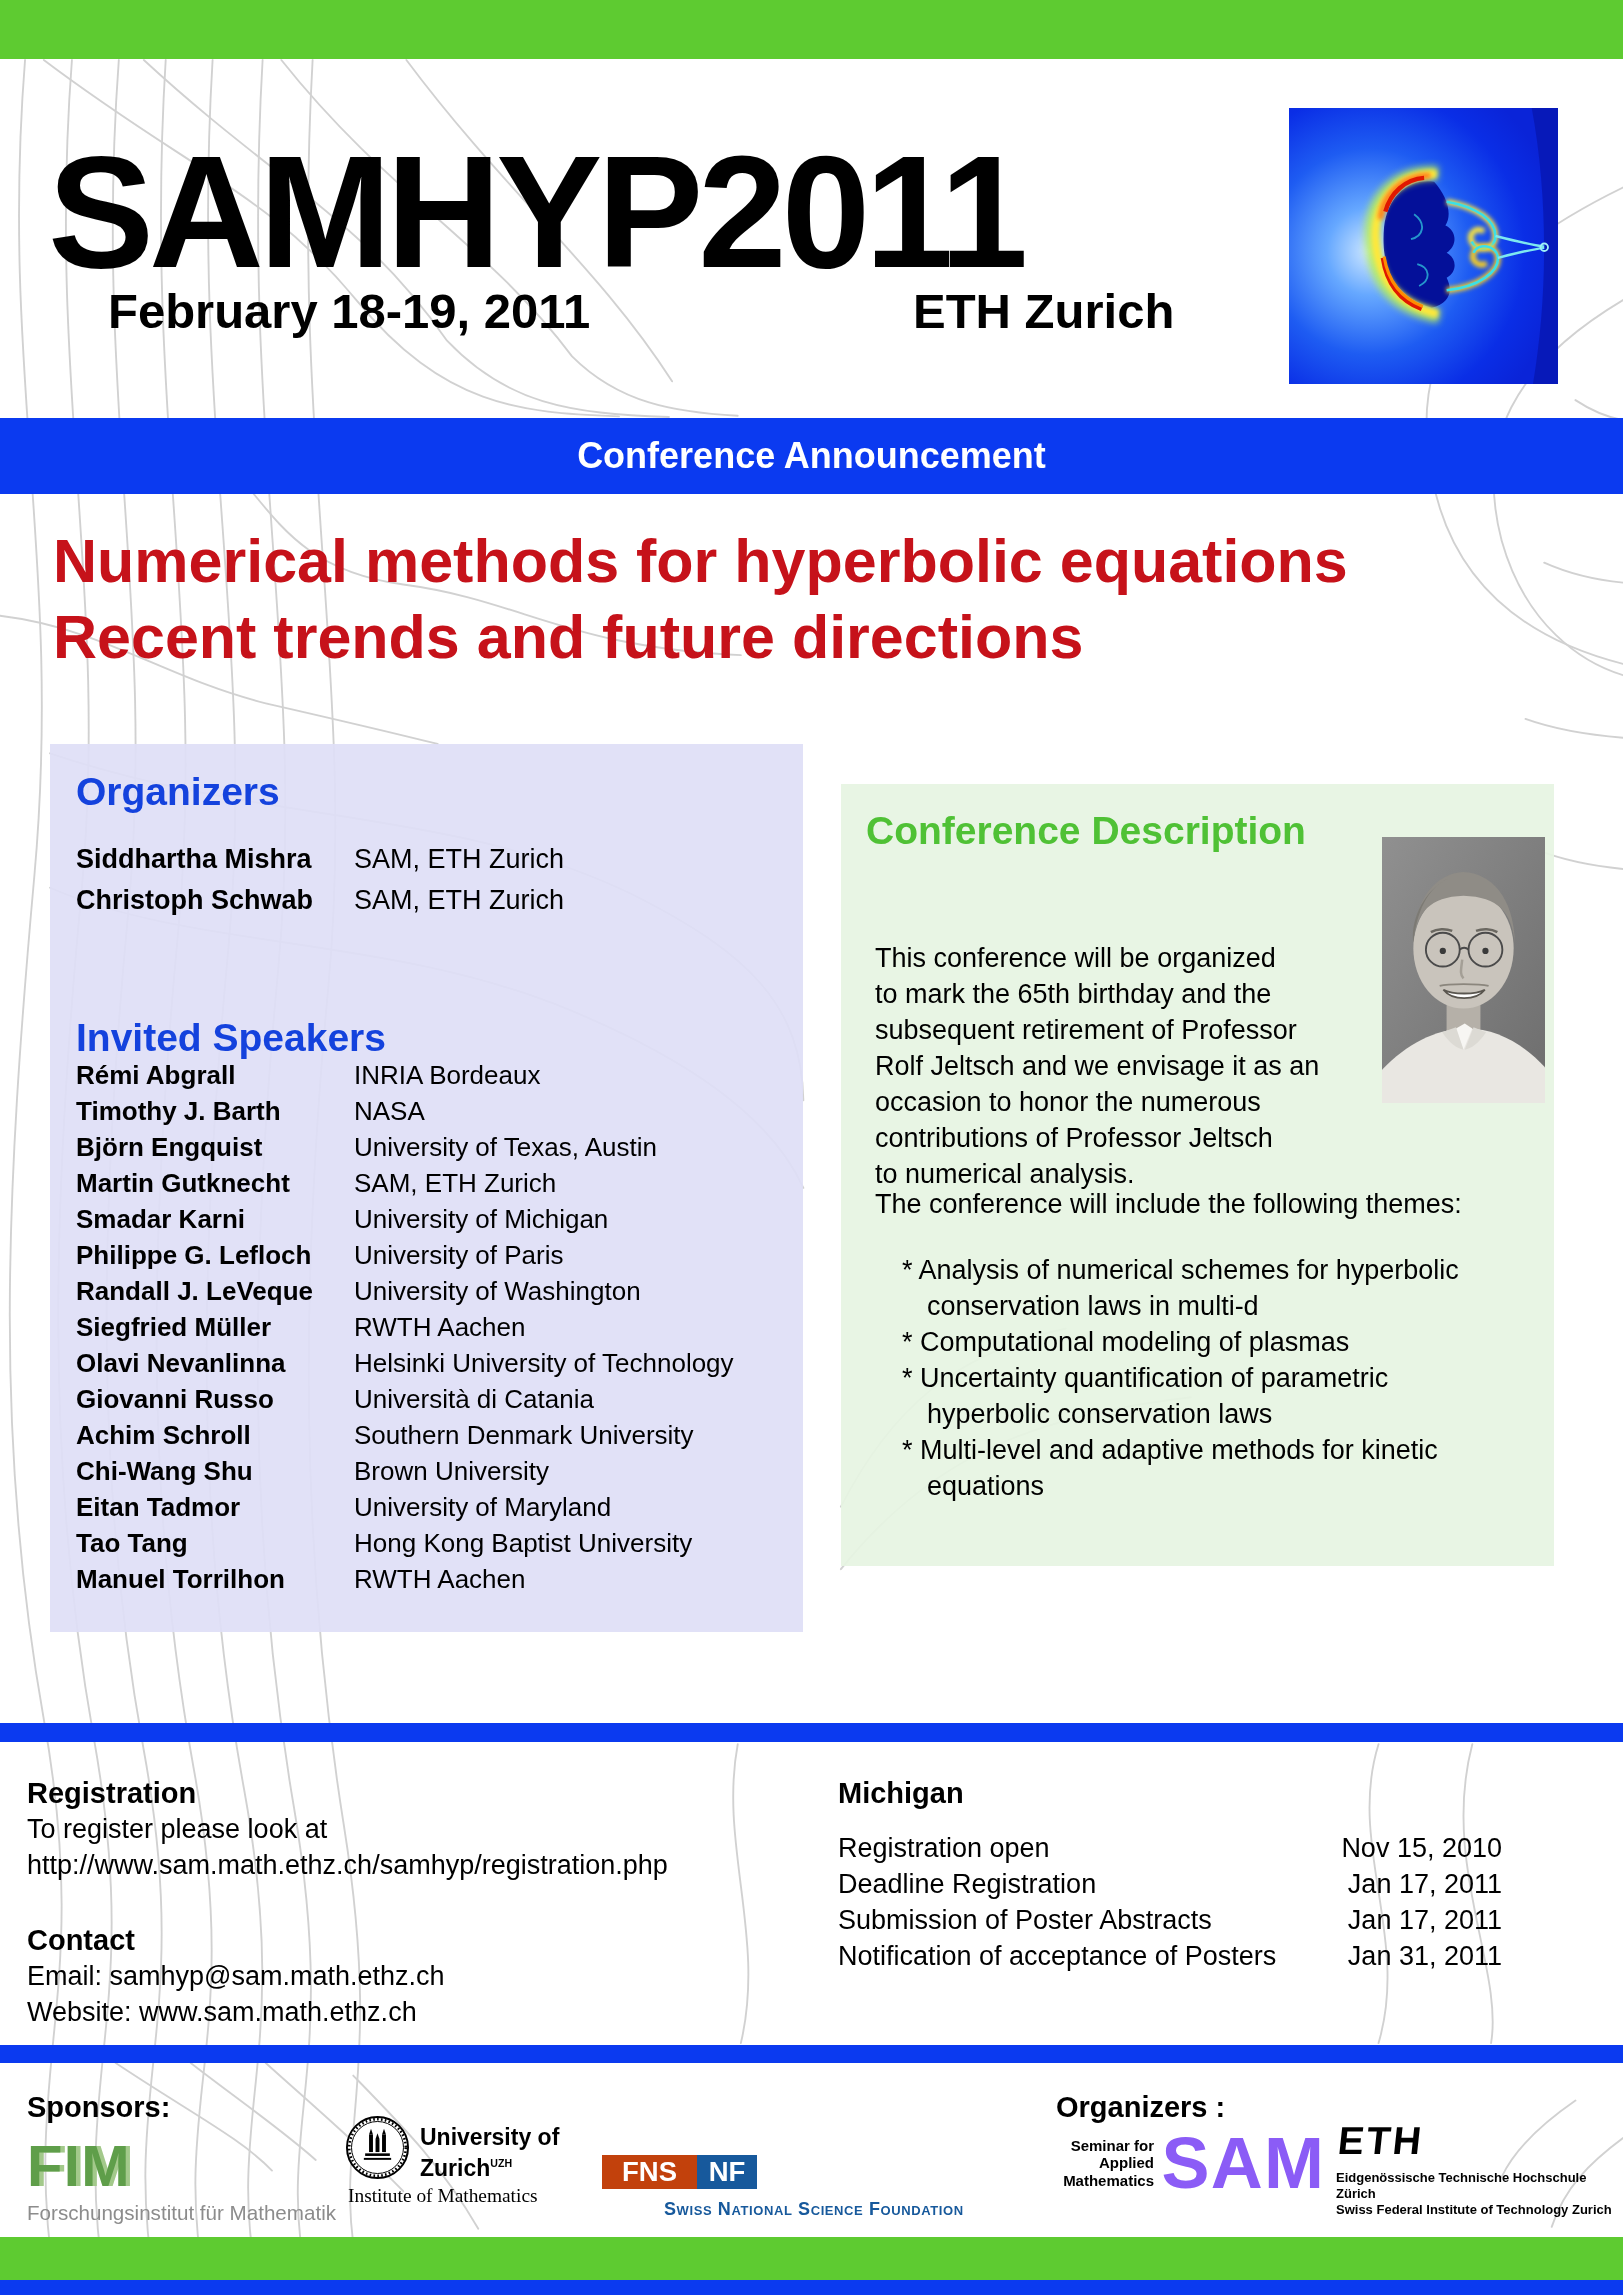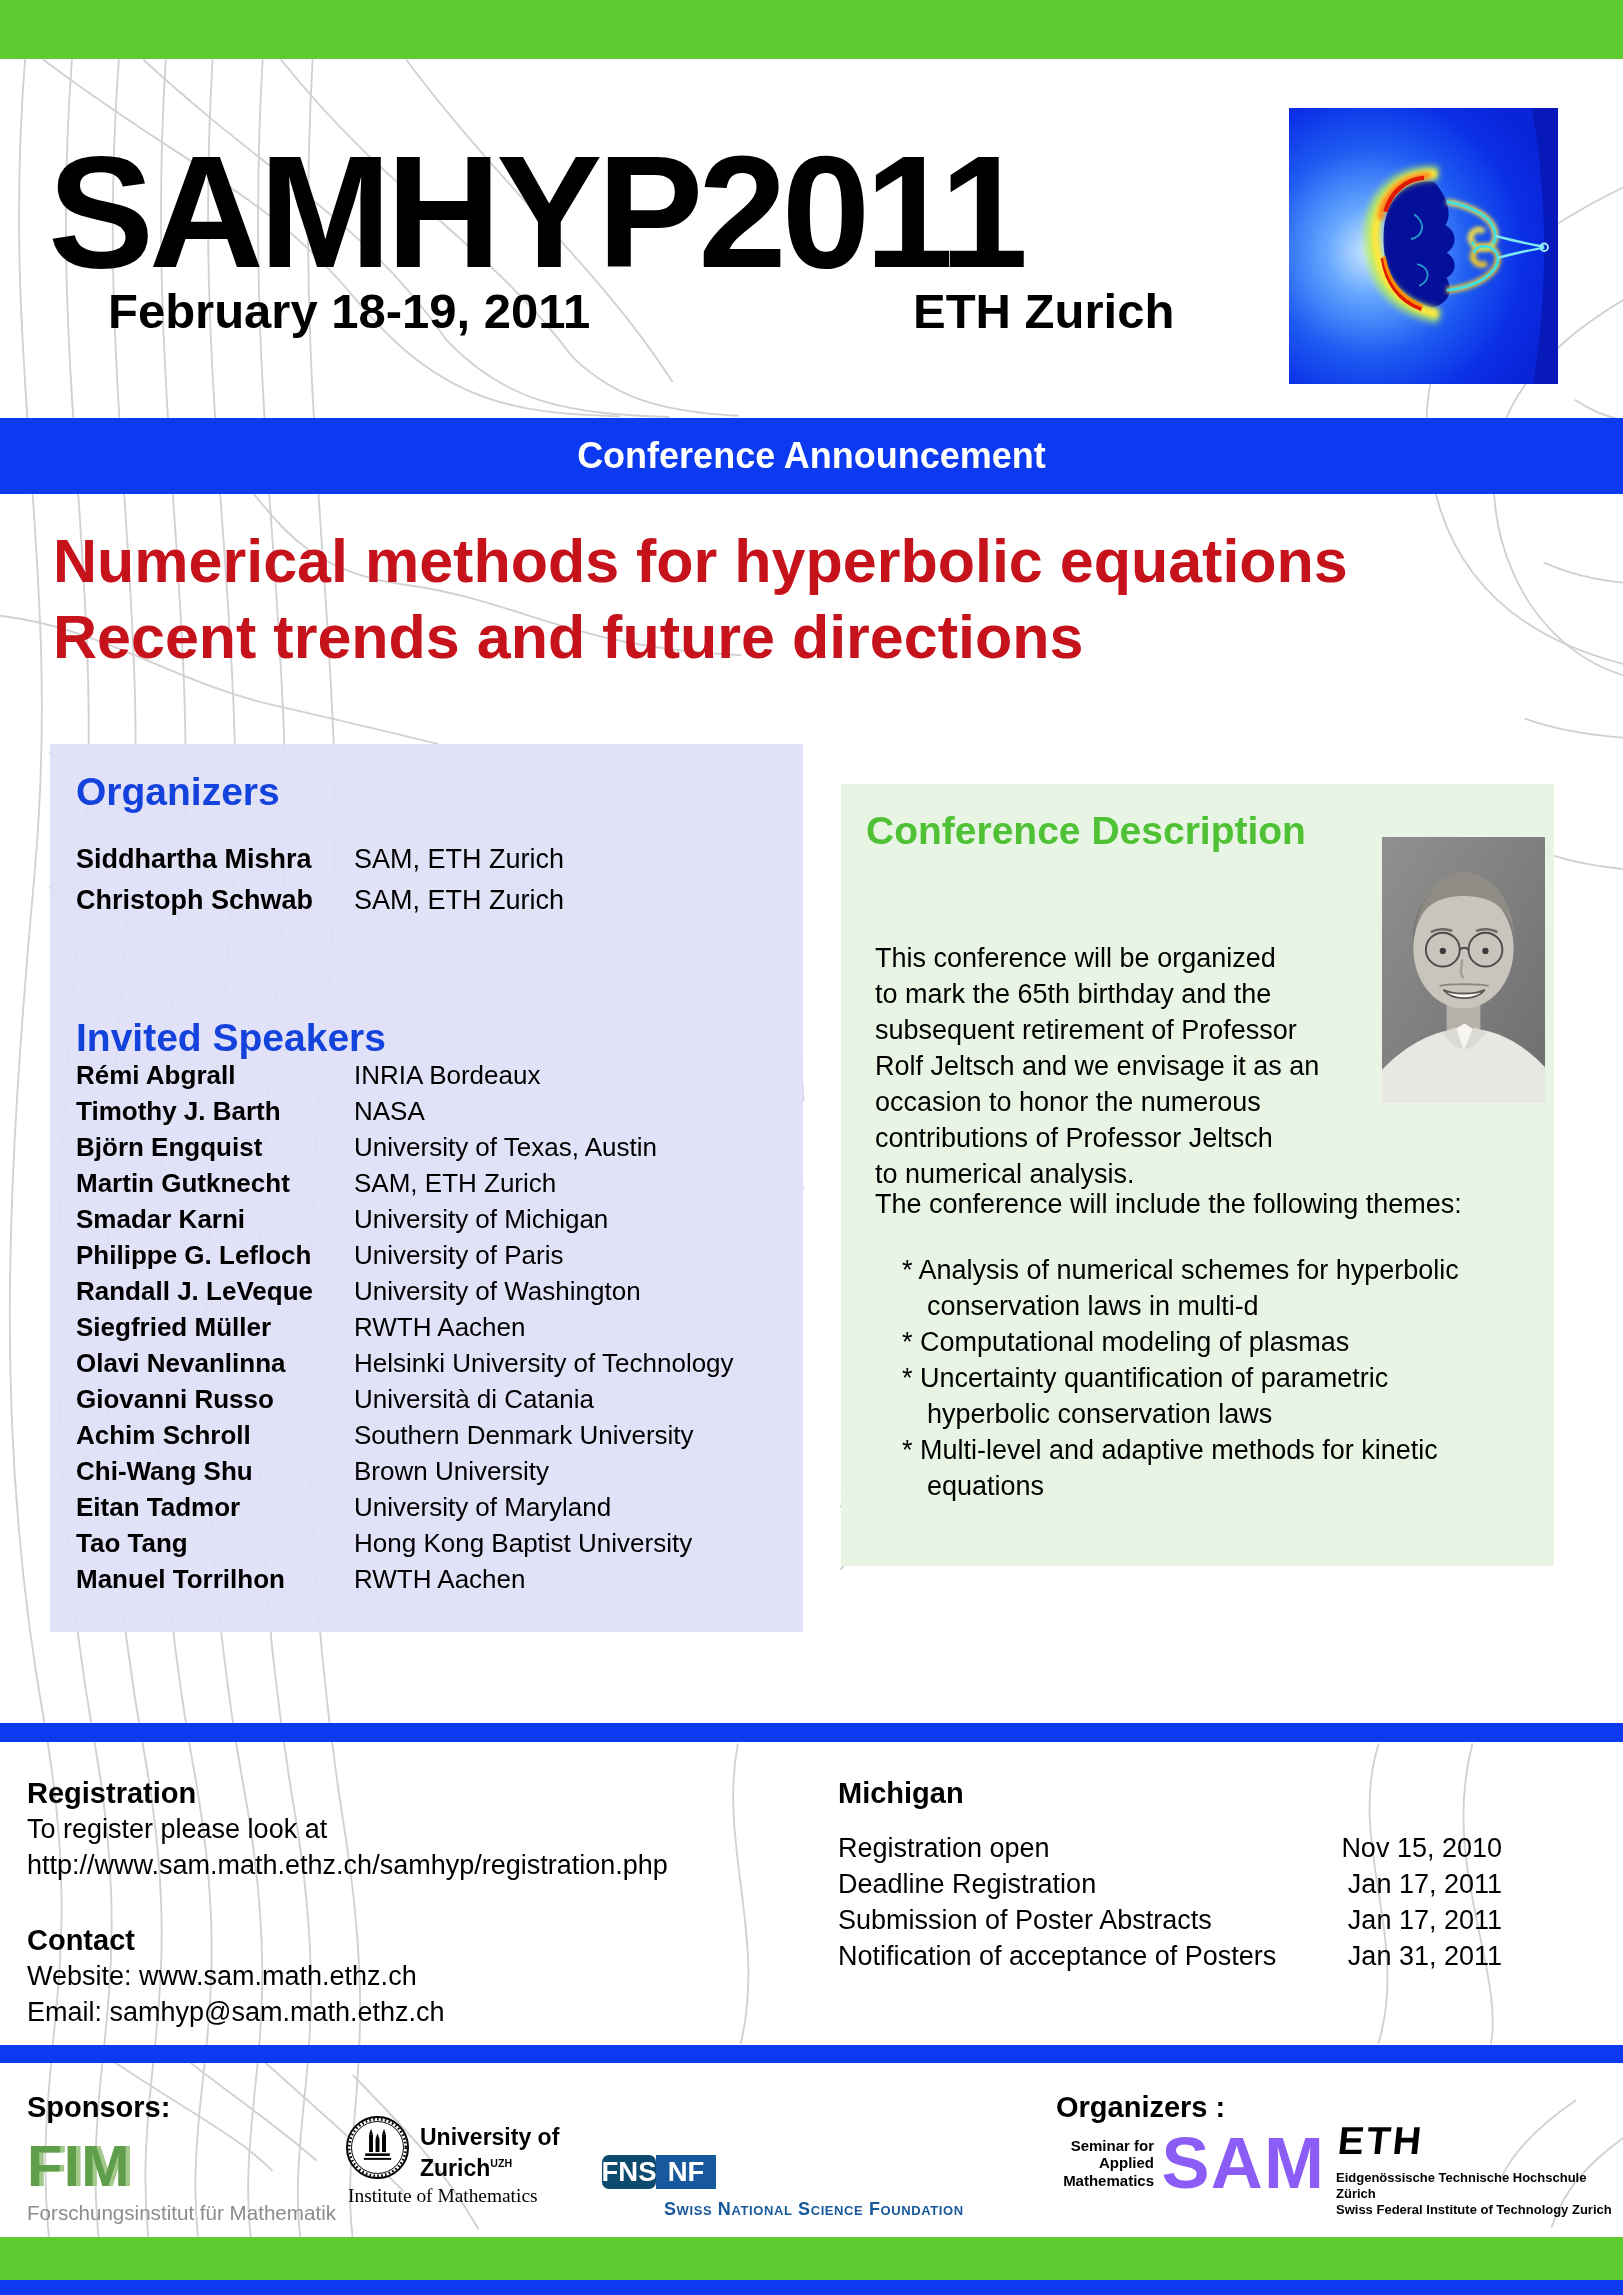--- a/index.html
+++ b/index.html
@@ -58,21 +58,21 @@
   .orgz-h{position:absolute;left:1056px;top:2091px;font-size:29px;font-weight:bold;z-index:3;}
   .fim{position:absolute;left:27px;top:2137px;z-index:3;}
   .fim-name{font-size:58px;font-weight:bold;color:#5f9e4a;letter-spacing:1.3px;line-height:1;text-shadow:4.4px 0 0 #a3c98b;}
   .fim-sub{font-size:20.6px;color:#8c8c8c;margin-top:6.3px;}
   .uzh{position:absolute;left:345px;top:2115px;display:flex;z-index:3;}
   .uzh-word{margin-left:10px;margin-top:8.8px;font-size:23px;font-weight:bold;line-height:26px;}
   .uzh-sup{font-size:10.6px;vertical-align:super;font-weight:bold;}
   .uzh-sub{position:absolute;left:348px;top:2185px;font-family:"Liberation Serif",serif;font-size:19.4px;z-index:3;}
   .snf{position:absolute;left:602px;top:2155px;display:flex;z-index:3;}
   .snf-box{height:34px;display:flex;align-items:center;justify-content:center;color:#fff;font-weight:bold;font-size:27.5px;}
-  .snf-gray{width:54px;background:#0c4a6e;border-radius:7px;}
+  .snf-gray{width:95px;background:#c2410c;}
   .snf-blue{width:60px;background:#17599c;}
   .snf-sub{position:absolute;left:664px;top:2199px;font-size:18px;font-weight:bold;color:#17599c;font-variant:small-caps;letter-spacing:0.6px;z-index:3;}
   .sam{position:absolute;left:1059px;top:2129px;display:flex;align-items:center;z-index:3;}
   .sam-sub{width:95px;text-align:right;font-size:15px;font-weight:bold;line-height:17.5px;}
   .sam-name{font-size:72px;font-weight:bold;color:#8b5cf6;line-height:0.95;margin-left:7.5px;letter-spacing:1.3px;}
   .eth{position:absolute;left:1336px;top:2121px;z-index:3;}
   .eth-name{font-size:39px;font-weight:bold;letter-spacing:2.5px;line-height:1;transform:skewX(-6deg);transform-origin:left bottom;}
   .eth-lines{margin-top:10px;font-size:13px;font-weight:bold;line-height:16px;}
 </style>
 </head>
@@ -295,22 +295,22 @@
   </div>
 
   <div class="bar blue-sep1"></div>
 
   <div class="reg">
     <div class="blk-h">Registration</div>
     <div>To register please look at</div>
     <div>http://www.sam.math.ethz.ch/samhyp/registration.php</div>
     <div class="gap"></div>
     <div class="blk-h">Contact</div>
+    <div>Email: samhyp@sam.math.ethz.ch</div>
     <div>Website: www.sam.math.ethz.ch</div>
-    <div>Email: samhyp@sam.math.ethz.ch</div>
   </div>
 
   <div class="dl">
     <div class="blk-h">Michigan</div>
     <div class="dl-rows">
       <div class="row">
           <span>Registration open</span>
           <span>Nov 15, 2010</span>
         </div>
       <div class="row">

